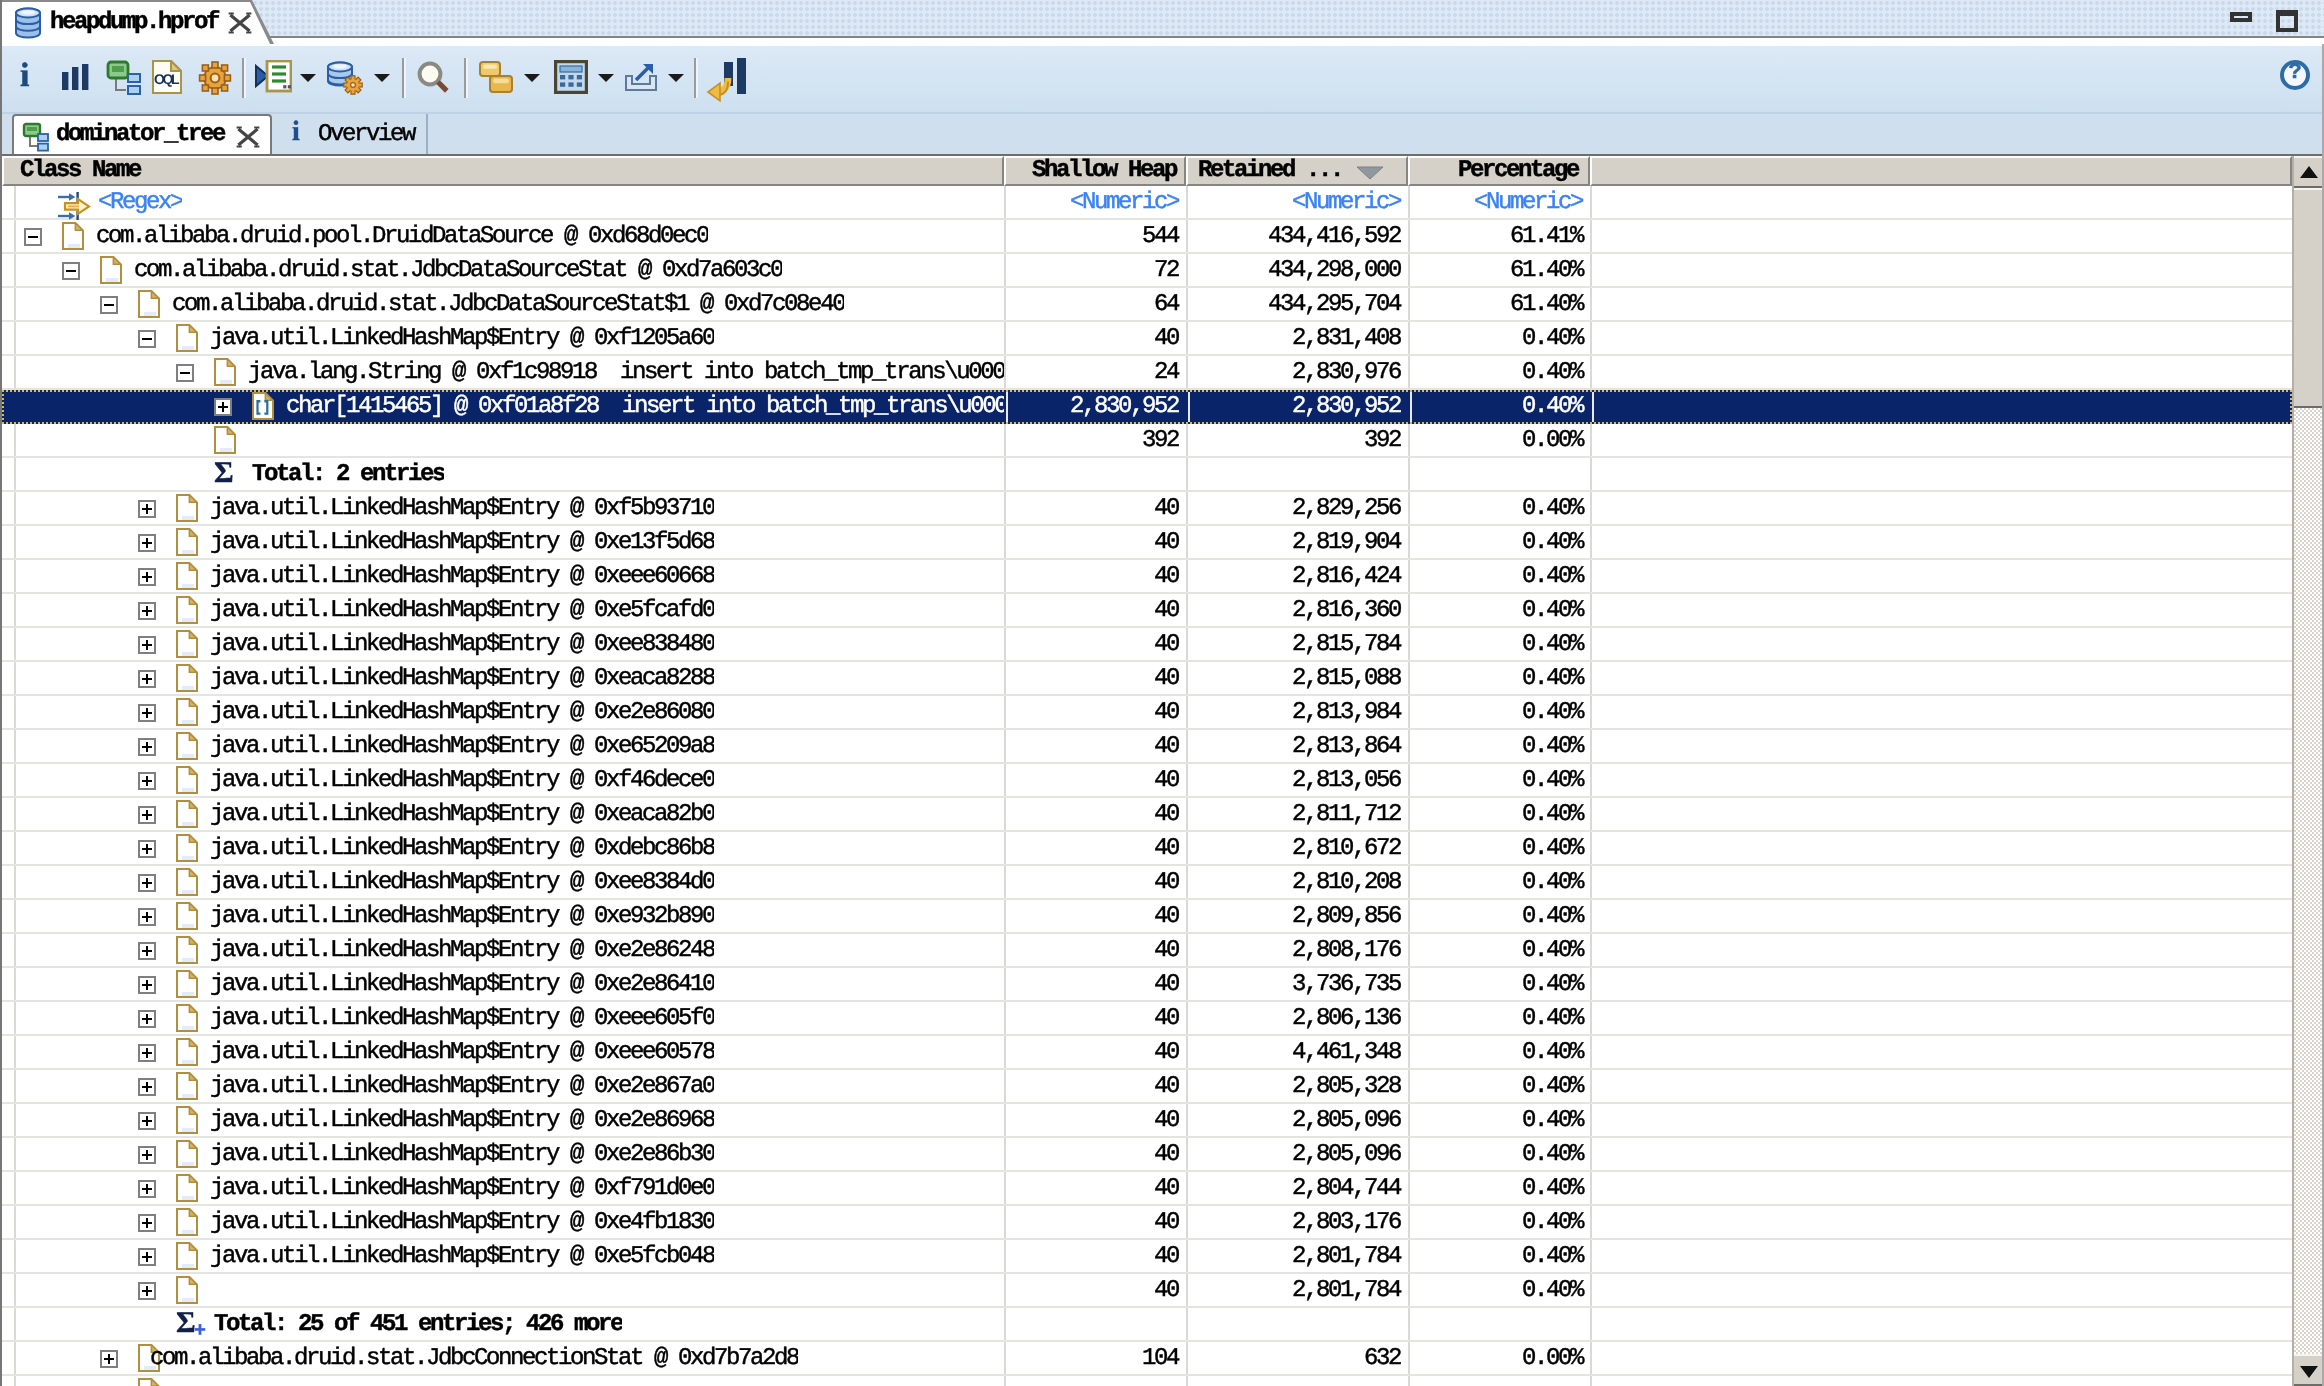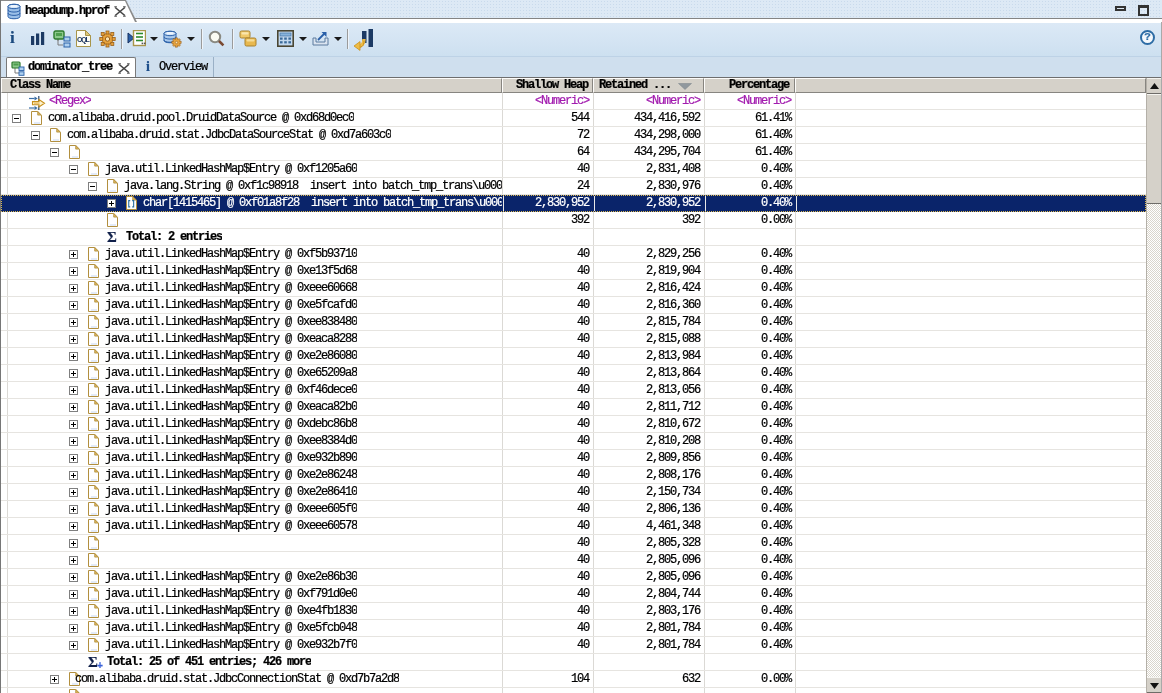--- a/index.html
+++ b/index.html
@@ -47,21 +47,21 @@
 .selbg{position:absolute;left:0;top:0;width:1145px;height:17px;background:#0a246a;
  outline:1px dotted #ddb94e;outline-offset:-1px}
 .row.sel{color:#fff}
 .vsw{position:absolute;top:1px;height:15px;width:1px;background:#e8e8e8}
 .xb{position:absolute;width:9px;height:9px;background:#fff;border:1px solid #7f7f7f}
 .xh{position:absolute;left:1px;top:3px;width:5px;height:1px;background:#000}
 .xv{position:absolute;left:3px;top:1px;width:1px;height:5px;background:#000}
 .ic{position:absolute}
 .sg{position:absolute;top:0px;font-family:"Liberation Serif",serif;font-size:15px;font-weight:bold;letter-spacing:0;color:#10204a;line-height:17px}
 .sgp{position:absolute;top:4px;font-size:10px;font-weight:bold;letter-spacing:0;color:#3a62d8}
-.fg{color:#a21caf}
+.fg{color:#3b82f6}
 
 .sbtn{position:absolute;left:1146px;width:16px;height:16px;background:#d5d1c9;
  border-top:1px solid #f5f4f0;border-left:1px solid #f5f4f0;border-right:1px solid #6e6c68;border-bottom:1px solid #6e6c68}
 #sbtrack{position:absolute;left:1146px;top:94px;width:16px;height:583px;
  background-image:conic-gradient(#fff 25%,#d9d5cc 25% 50%,#fff 50% 75%,#d9d5cc 75%);background-size:2px 2px}
 #sbthumb{position:absolute;left:1146px;top:94px;width:16px;height:110px;background:#d5d1c9;
  border-top:1px solid #f5f4f0;border-left:1px solid #f5f4f0;border-right:1px solid #6e6c68;border-bottom:1px solid #6e6c68}
 
 #ledge{position:absolute;left:0;top:0;width:1px;height:693px;background:#767676}
 #redge{position:absolute;left:1161px;top:22px;width:1px;height:671px;background:#a9a9a9}
@@ -323,20 +323,21 @@
   </div>
 <div class="row" style="top:144px">
     <div class="xb" style="left:49px;top:4px">
       <div class="xh"></div>
     </div>
     <svg class="ic" style="left:68px;top:1px" width="11" height="14" viewBox="0 0 11 14">
       <path d="M0.5 0.5 h6.2 l3.8 3.8 v9.2 h-10 z" fill="#fefeff" stroke="#b28f3e"></path>
       <path d="M3 11 h6 v2 h-6 z" fill="#dce6f8" opacity="0.8"></path>
       <path d="M6.7 0.5 l3.6 3.6 h-3.6 z" fill="#dbb55c" stroke="#b28f3e" stroke-width="0.8"></path>
     </svg>
+    <span class="tt" style="left:85px;max-width:416px">com.alibaba.druid.stat.JdbcDataSourceStat$1 @ 0xd7c08e40</span>
     <span class="nm" style="right:557px">64</span>
     <span class="nm" style="right:446px">434,295,704</span>
     <span class="nm" style="right:355px">61.40%</span>
   </div>
 <div class="row" style="top:161px">
     <div class="xb" style="left:68px;top:4px">
       <div class="xh"></div>
     </div>
     <svg class="ic" style="left:87px;top:1px" width="11" height="14" viewBox="0 0 11 14">
       <path d="M0.5 0.5 h6.2 l3.8 3.8 v9.2 h-10 z" fill="#fefeff" stroke="#b28f3e"></path>
@@ -612,21 +613,21 @@
       <div class="xh"></div>
       <div class="xv"></div>
     </div>
     <svg class="ic" style="left:87px;top:1px" width="11" height="14" viewBox="0 0 11 14">
       <path d="M0.5 0.5 h6.2 l3.8 3.8 v9.2 h-10 z" fill="#fefeff" stroke="#b28f3e"></path>
       <path d="M3 11 h6 v2 h-6 z" fill="#dce6f8" opacity="0.8"></path>
       <path d="M6.7 0.5 l3.6 3.6 h-3.6 z" fill="#dbb55c" stroke="#b28f3e" stroke-width="0.8"></path>
     </svg>
     <span class="tt" style="left:104px;max-width:397px">java.util.LinkedHashMap$Entry @ 0xe2e86410</span>
     <span class="nm" style="right:557px">40</span>
-    <span class="nm" style="right:446px">2,150,734</span>
+    <span class="nm" style="right:446px">3,736,735</span>
     <span class="nm" style="right:355px">0.40%</span>
   </div>
 <div class="row" style="top:501px">
     <div class="xb" style="left:68px;top:4px">
       <div class="xh"></div>
       <div class="xv"></div>
     </div>
     <svg class="ic" style="left:87px;top:1px" width="11" height="14" viewBox="0 0 11 14">
       <path d="M0.5 0.5 h6.2 l3.8 3.8 v9.2 h-10 z" fill="#fefeff" stroke="#b28f3e"></path>
       <path d="M3 11 h6 v2 h-6 z" fill="#dce6f8" opacity="0.8"></path>
@@ -655,34 +656,36 @@
 <div class="row" style="top:535px">
     <div class="xb" style="left:68px;top:4px">
       <div class="xh"></div>
       <div class="xv"></div>
     </div>
     <svg class="ic" style="left:87px;top:1px" width="11" height="14" viewBox="0 0 11 14">
       <path d="M0.5 0.5 h6.2 l3.8 3.8 v9.2 h-10 z" fill="#fefeff" stroke="#b28f3e"></path>
       <path d="M3 11 h6 v2 h-6 z" fill="#dce6f8" opacity="0.8"></path>
       <path d="M6.7 0.5 l3.6 3.6 h-3.6 z" fill="#dbb55c" stroke="#b28f3e" stroke-width="0.8"></path>
     </svg>
+    <span class="tt" style="left:104px;max-width:397px">java.util.LinkedHashMap$Entry @ 0xe2e867a0</span>
     <span class="nm" style="right:557px">40</span>
     <span class="nm" style="right:446px">2,805,328</span>
     <span class="nm" style="right:355px">0.40%</span>
   </div>
 <div class="row" style="top:552px">
     <div class="xb" style="left:68px;top:4px">
       <div class="xh"></div>
       <div class="xv"></div>
     </div>
     <svg class="ic" style="left:87px;top:1px" width="11" height="14" viewBox="0 0 11 14">
       <path d="M0.5 0.5 h6.2 l3.8 3.8 v9.2 h-10 z" fill="#fefeff" stroke="#b28f3e"></path>
       <path d="M3 11 h6 v2 h-6 z" fill="#dce6f8" opacity="0.8"></path>
       <path d="M6.7 0.5 l3.6 3.6 h-3.6 z" fill="#dbb55c" stroke="#b28f3e" stroke-width="0.8"></path>
     </svg>
+    <span class="tt" style="left:104px;max-width:397px">java.util.LinkedHashMap$Entry @ 0xe2e86968</span>
     <span class="nm" style="right:557px">40</span>
     <span class="nm" style="right:446px">2,805,096</span>
     <span class="nm" style="right:355px">0.40%</span>
   </div>
 <div class="row" style="top:569px">
     <div class="xb" style="left:68px;top:4px">
       <div class="xh"></div>
       <div class="xv"></div>
     </div>
     <svg class="ic" style="left:87px;top:1px" width="11" height="14" viewBox="0 0 11 14">
@@ -743,21 +746,20 @@
 <div class="row" style="top:637px">
     <div class="xb" style="left:68px;top:4px">
       <div class="xh"></div>
       <div class="xv"></div>
     </div>
     <svg class="ic" style="left:87px;top:1px" width="11" height="14" viewBox="0 0 11 14">
       <path d="M0.5 0.5 h6.2 l3.8 3.8 v9.2 h-10 z" fill="#fefeff" stroke="#b28f3e"></path>
       <path d="M3 11 h6 v2 h-6 z" fill="#dce6f8" opacity="0.8"></path>
       <path d="M6.7 0.5 l3.6 3.6 h-3.6 z" fill="#dbb55c" stroke="#b28f3e" stroke-width="0.8"></path>
     </svg>
-    <span class="tt" style="left:104px;max-width:397px">java.util.LinkedHashMap$Entry @ 0xe932b7f0</span>
     <span class="nm" style="right:557px">40</span>
     <span class="nm" style="right:446px">2,801,784</span>
     <span class="nm" style="right:355px">0.40%</span>
   </div>
 <div class="row" style="top:654px">
     <span class="sg" style="left:87px">Σ</span>
     <span class="sgp" style="left:96px">+</span>
     <span class="tt b" style="left:106px">Total: 25 of 451 entries; 426 more</span>
   </div>
 <div class="row" style="top:671px">

